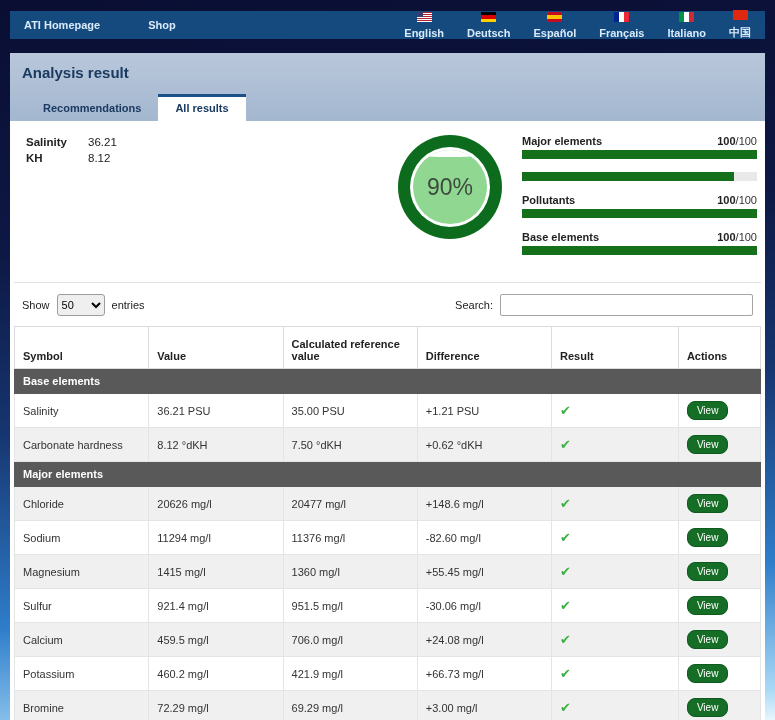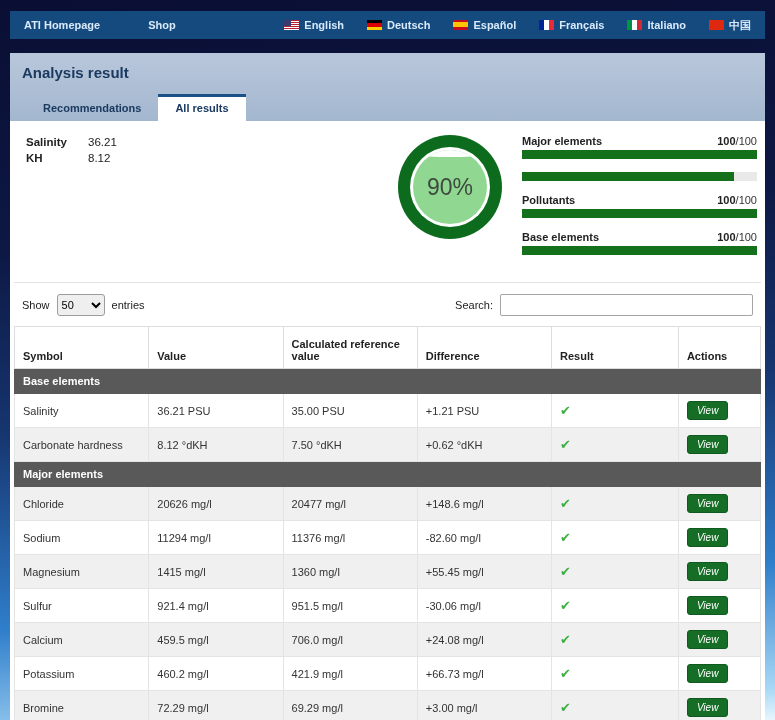--- a/index.html
+++ b/index.html
@@ -12,21 +12,21 @@
   
   .navbar {
     margin: 11px 10px 0 10px; height: 28px;
     background: #154a7e;
     display: flex; align-items: center; justify-content: space-between;
     padding: 0 14px; font-size: 11px; font-weight: 600; color: #d9eafb;
   }
   .nav-left { display: flex; gap: 48px; }
   .nav-link { cursor: pointer; }
   .nav-langs { display: flex; gap: 23px; align-items: center; }
-  .lang { display: flex; gap: 5px; align-items: center; cursor: pointer; }
+  .lang { display: flex; gap: 5px; align-items: center; cursor: pointer; flex-direction: column; }
   .flag { width: 15px; height: 10px; display: inline-block; position: relative; flex: 0 0 auto; }
   .flag-english { background: repeating-linear-gradient(180deg, #b22234 0 1px, #fff 1px 2px); }
   .flag-english::after { content:""; position: absolute; top:0; left:0; width: 45%; height: 55%; background: #3c3b6e; }
   .flag-deutsch { background: linear-gradient(180deg, #000 0 33%, #d00 33% 66%, #ffce00 66% 100%); }
   .flag-espanol { background: linear-gradient(180deg, #c60b1e 0 25%, #ffc400 25% 75%, #c60b1e 75% 100%); }
   .flag-francais { background: linear-gradient(90deg, #002395 0 33%, #fff 33% 66%, #ed2939 66% 100%); }
   .flag-italiano { background: linear-gradient(90deg, #009246 0 33%, #fff 33% 66%, #ce2b37 66% 100%); }
   .flag-china { background: #de2910; }
 
   
@@ -74,22 +74,22 @@
   table.results col.c1 { width: 18%; } table.results col.c2 { width: 18%; }
   table.results col.c3 { width: 18%; } table.results col.c4 { width: 18%; }
   table.results col.c5 { width: 17%; } table.results col.c6 { width: 11%; }
   th { border: 1px solid #dcdcdc; padding: 6px 8px; text-align: left; vertical-align: bottom; font-weight: bold; color: #222; height: 42px; }
   td { border: 1px solid #e4e4e4; padding: 7px 8px; }
   tr.section td { background: #595959; color: #fff; font-weight: bold; border: 1px solid #595959; padding: 6px 8px; }
   tr.w { background: #fff; }
   tr.g { background: #f0f0f0; }
   .check { color: #3cb043; font-size: 13px; }
   .view-btn {
-    background: #156d26; color: #fff; border: 1px solid #0f5a1e; border-radius: 3px;
-    font-size: 10px; padding: 3px 9px; cursor: pointer; font-family: "Liberation Sans", sans-serif; font-style: italic;
+    background: #156d26; color: #fff; border: 1px solid #0f5a1e; border-radius: 8px;
+    font-size: 10px; padding: 3px 9px; cursor: pointer; font-family: "Liberation Sans", sans-serif;
   }
 </style>
 </head>
 <body>
 
 <div class="navbar">
   <div class="nav-left">
     <span class="nav-link">ATI Homepage</span>
     <span class="nav-link">Shop</span>
   </div>

